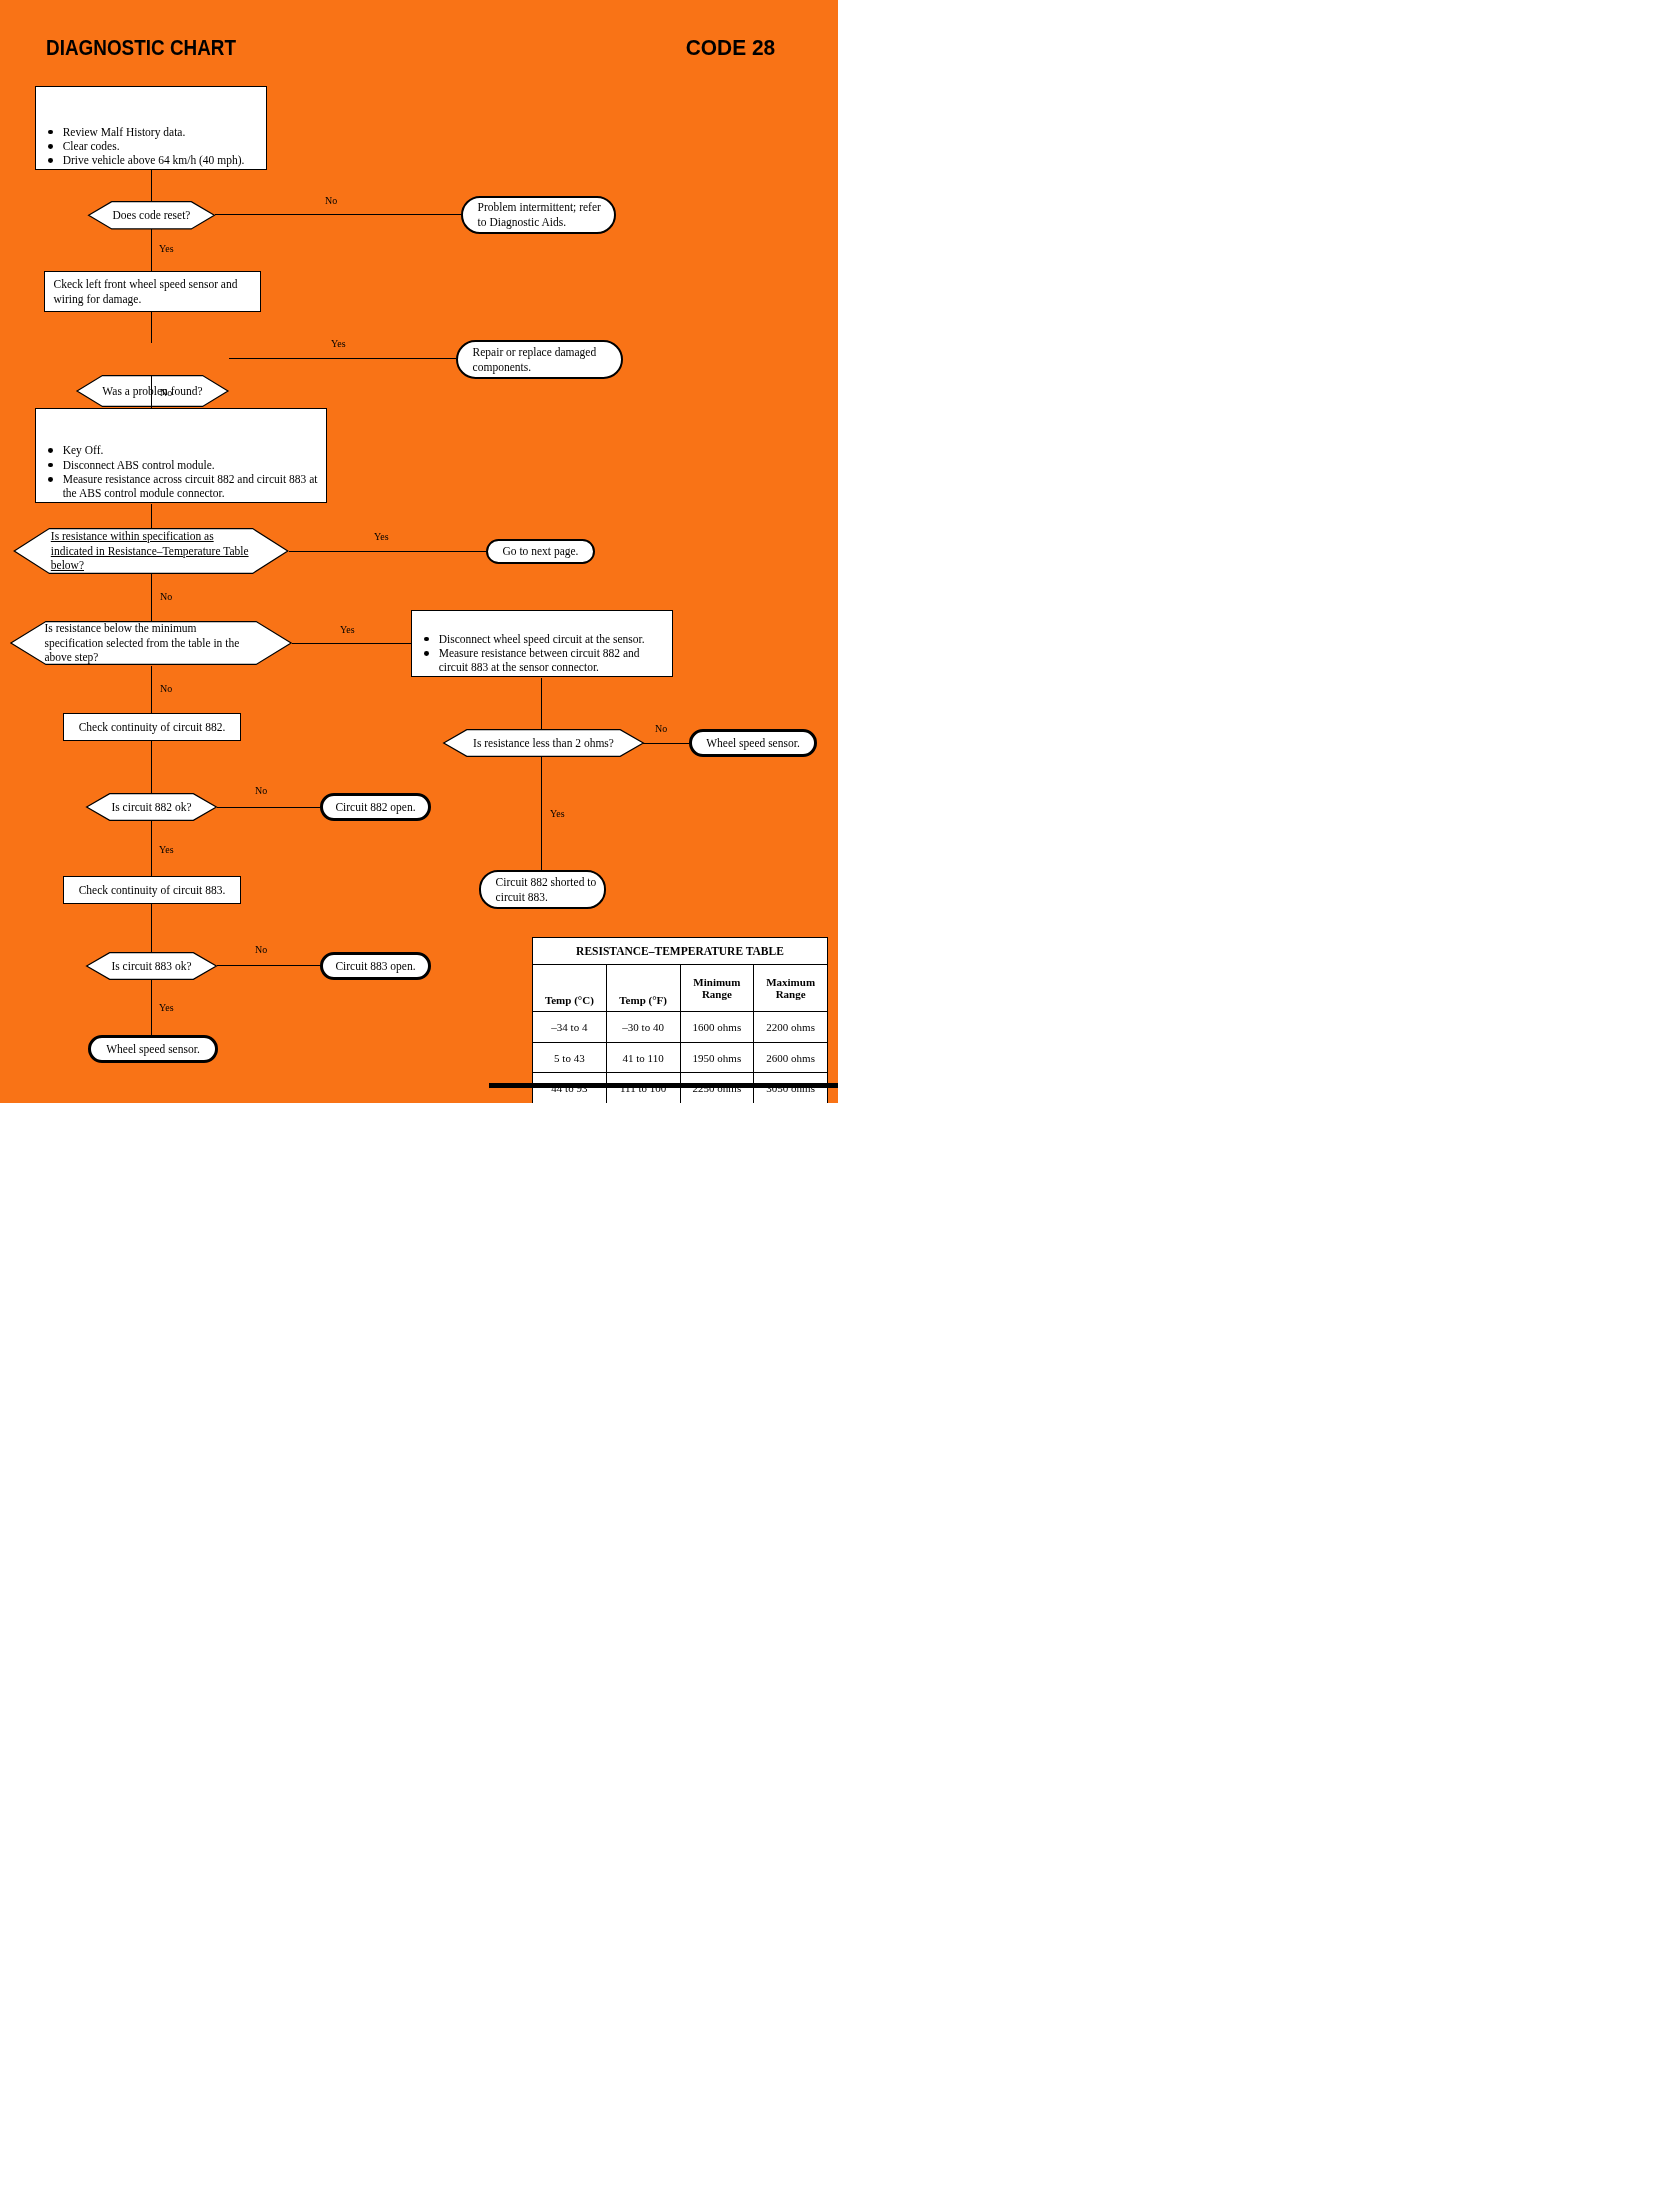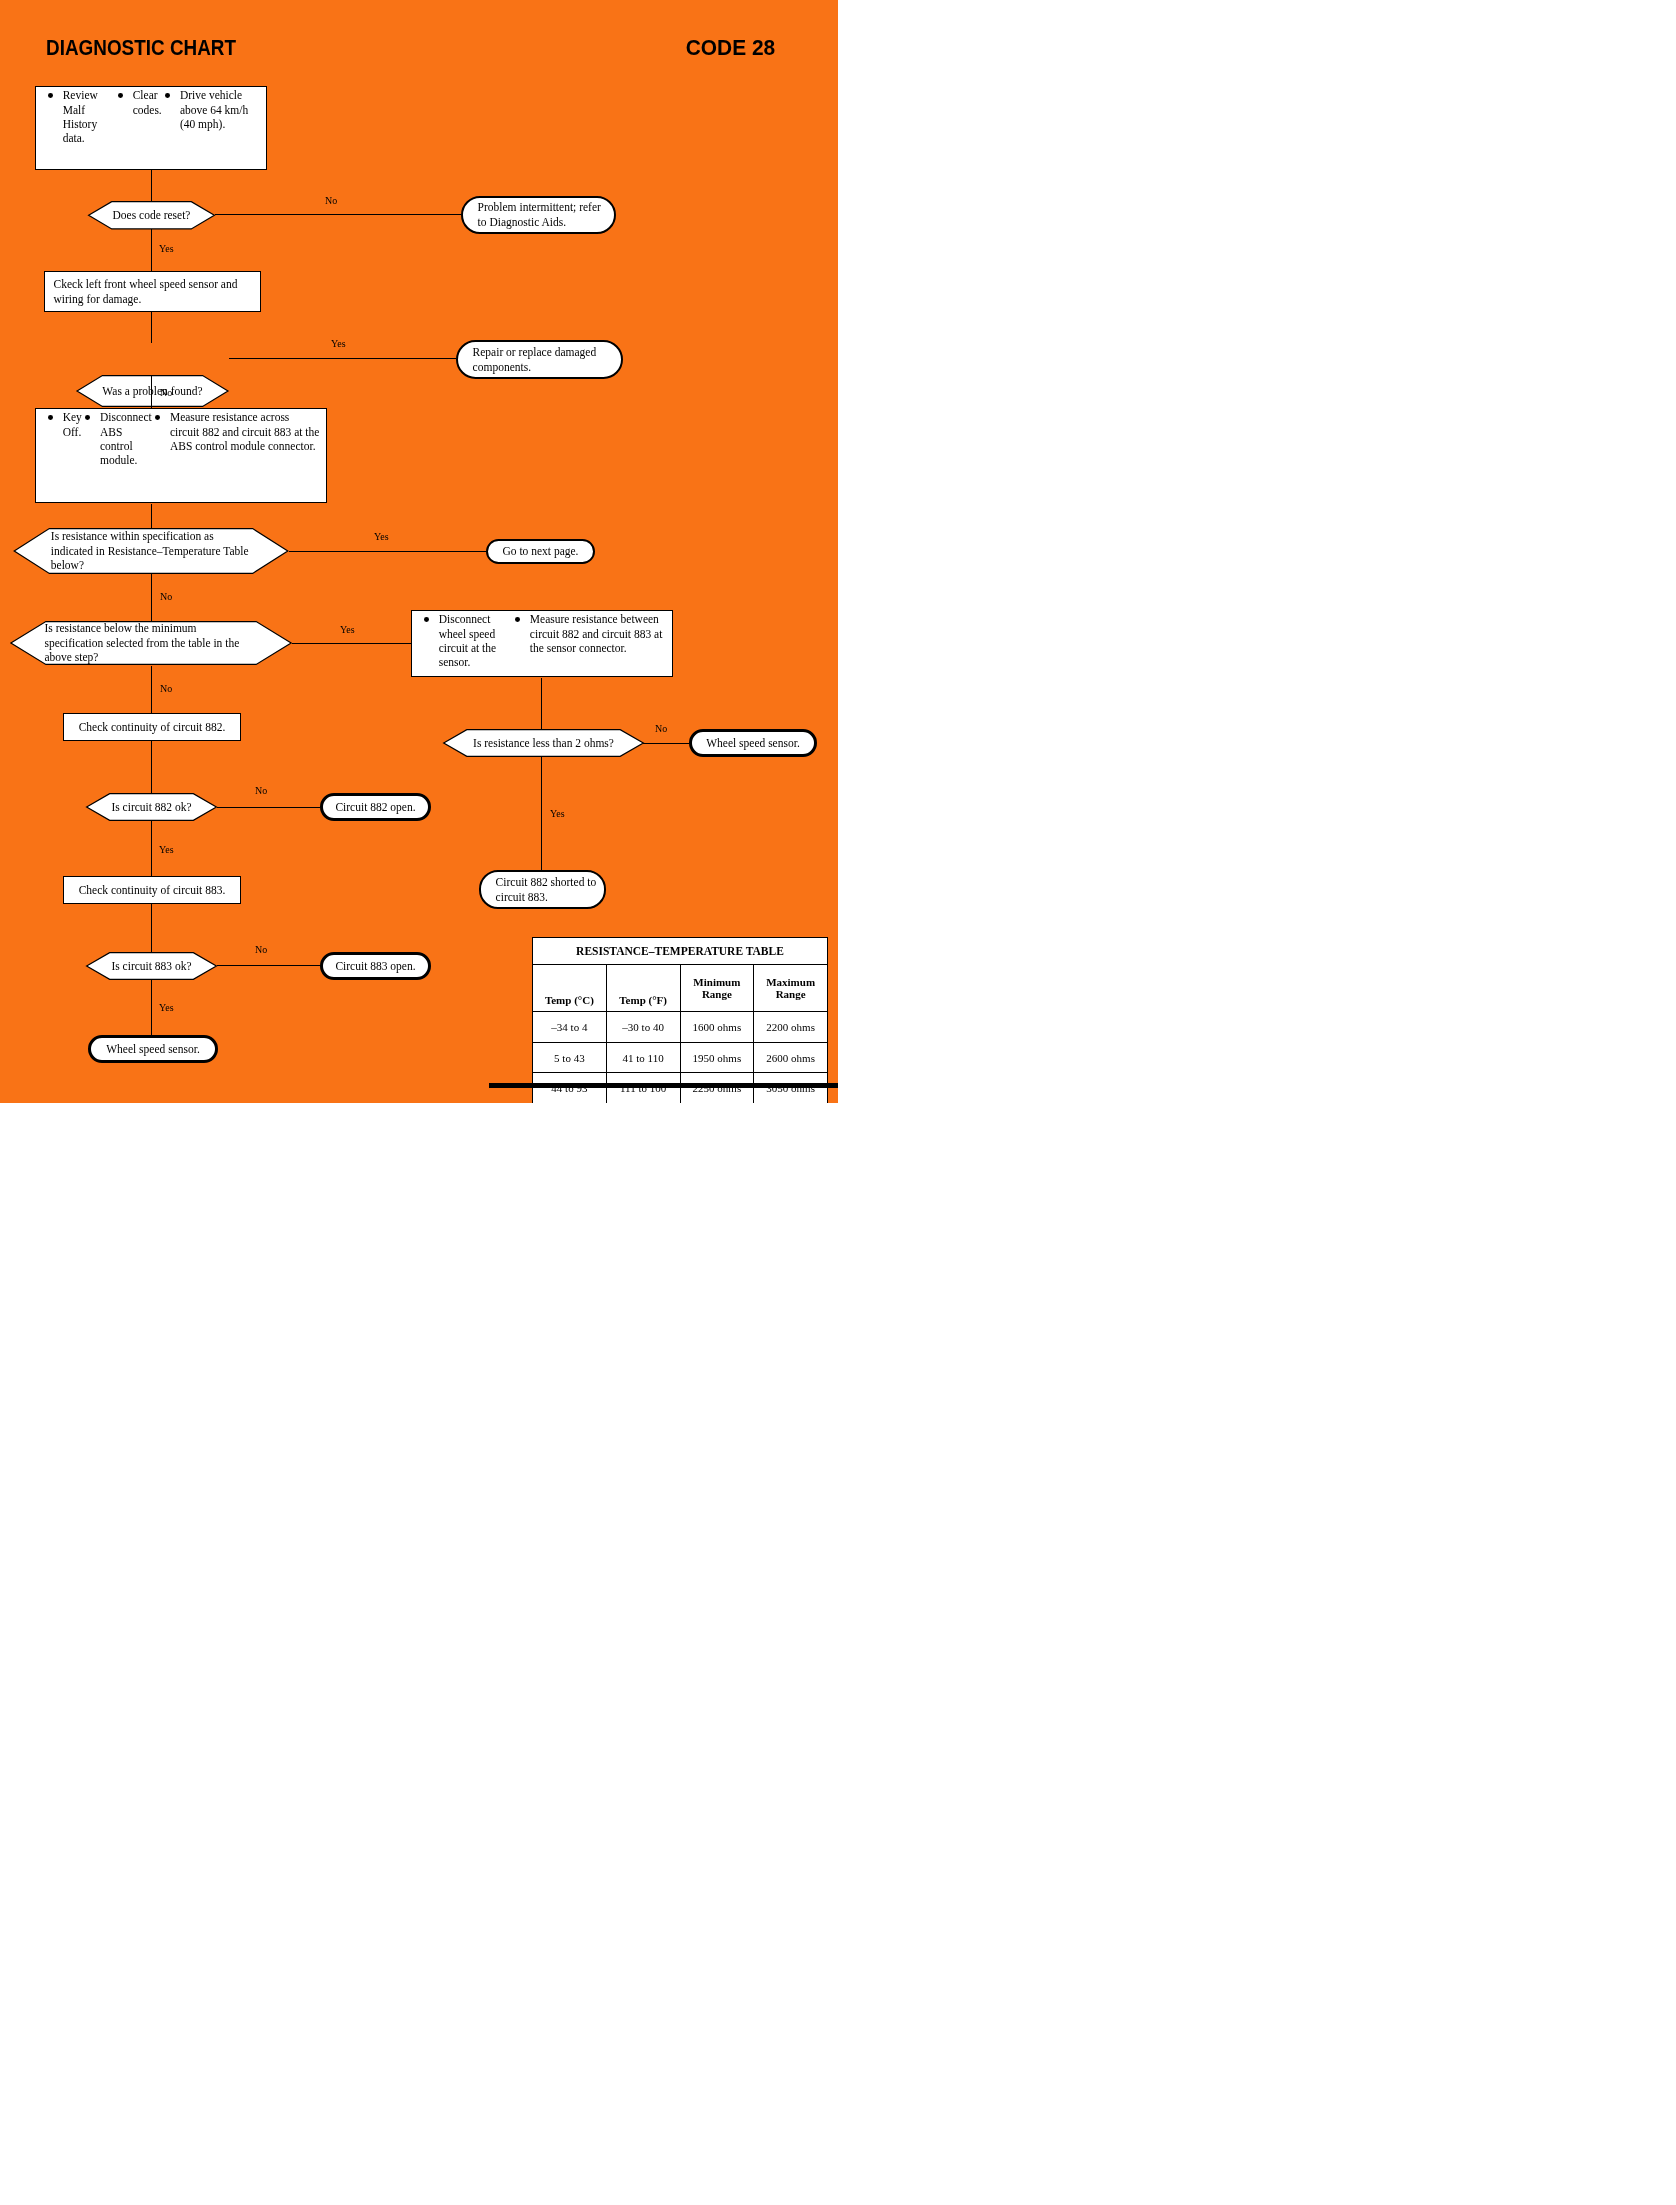--- a/index.html
+++ b/index.html
@@ -16,21 +16,21 @@
   .doc-code {
     position:absolute; font-family:"Liberation Sans","DejaVu Sans",sans-serif;
     font-weight:700; font-size:22px; white-space:nowrap;
     transform:scaleX(0.95); transform-origin:right center;
   }
   .action-box {
     position:absolute; border:1.8px solid #000; background:#fff;
     box-sizing:border-box; font-size:11.5px; line-height:1.25;
   }
   .bullets {
-    display:flex; justify-content:flex-end;
+    display:flex; flex-direction:column; justify-content:flex-end;
     height:100%; box-sizing:border-box; padding:1.2px 4.9px 1.2px 8.5px;
   }
   .bullet-row { display:flex; align-items:flex-start; }
   .dot { flex:none; width:4.9px; height:4.9px; border-radius:50%; background:#000; margin:4.9px 9.7px 0 3.6px; }
   .center-text {
     display:flex; align-items:center; justify-content:center; height:100%;
     text-align:center; box-sizing:border-box;
   }
   .left-text {
     display:flex; align-items:center; height:100%;
@@ -149,21 +149,21 @@
       </div>
     </div>
   </div>
 
   <div class="vline" style="left:151px; top:504px; height:24px;"></div>
 
   <div class="hex" style="left:12.8px; top:528px; width:276px; height:46px;">
     <svg width="276" height="46" viewBox="0 0 454 76">
       <polygon points="1,38 59,1 395,1 453,38 395,75 59,75" fill="#ffffff" stroke="#000000" stroke-width="2"></polygon>
     </svg>
-    <div class="hex-label wide" style="padding:7px 38px;">Is resistance within specification as indicated in Resistance–Temperature Table below?</div>
+    <div class="hex-label wide" style="padding:7px 38px;text-decoration:underline;">Is resistance within specification as indicated in Resistance–Temperature Table below?</div>
   </div>
 
   <div class="hline" style="left:289px; top:551px; width:198px;"></div>
   <div class="edge-label" style="left:374px; top:531px;">Yes</div>
 
   <div class="pill centered" style="left:486px; top:539px; width:109px; height:25px; border:2.4px solid #000; border-radius:12.8px;">
     <span>Go to next page.</span>
   </div>
 
   <div class="vline" style="left:151px; top:574px; height:47px;"></div>

